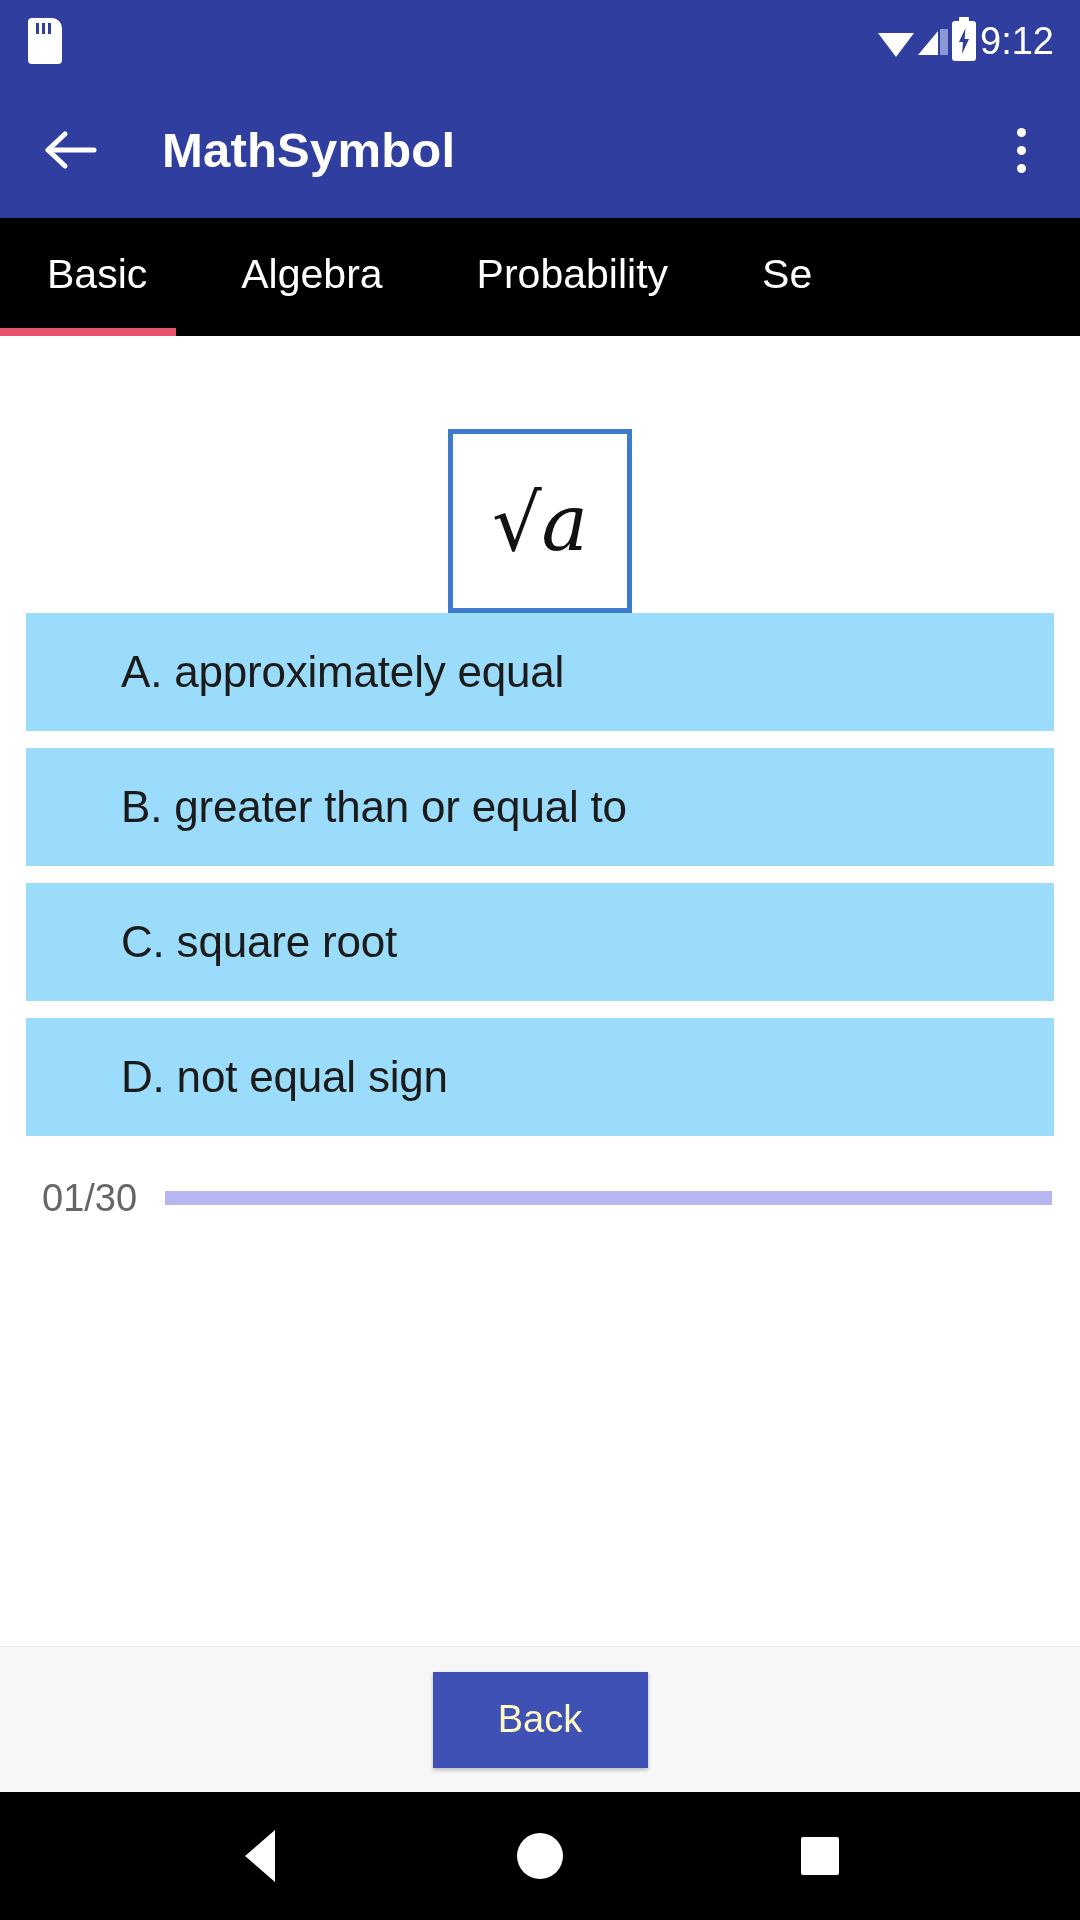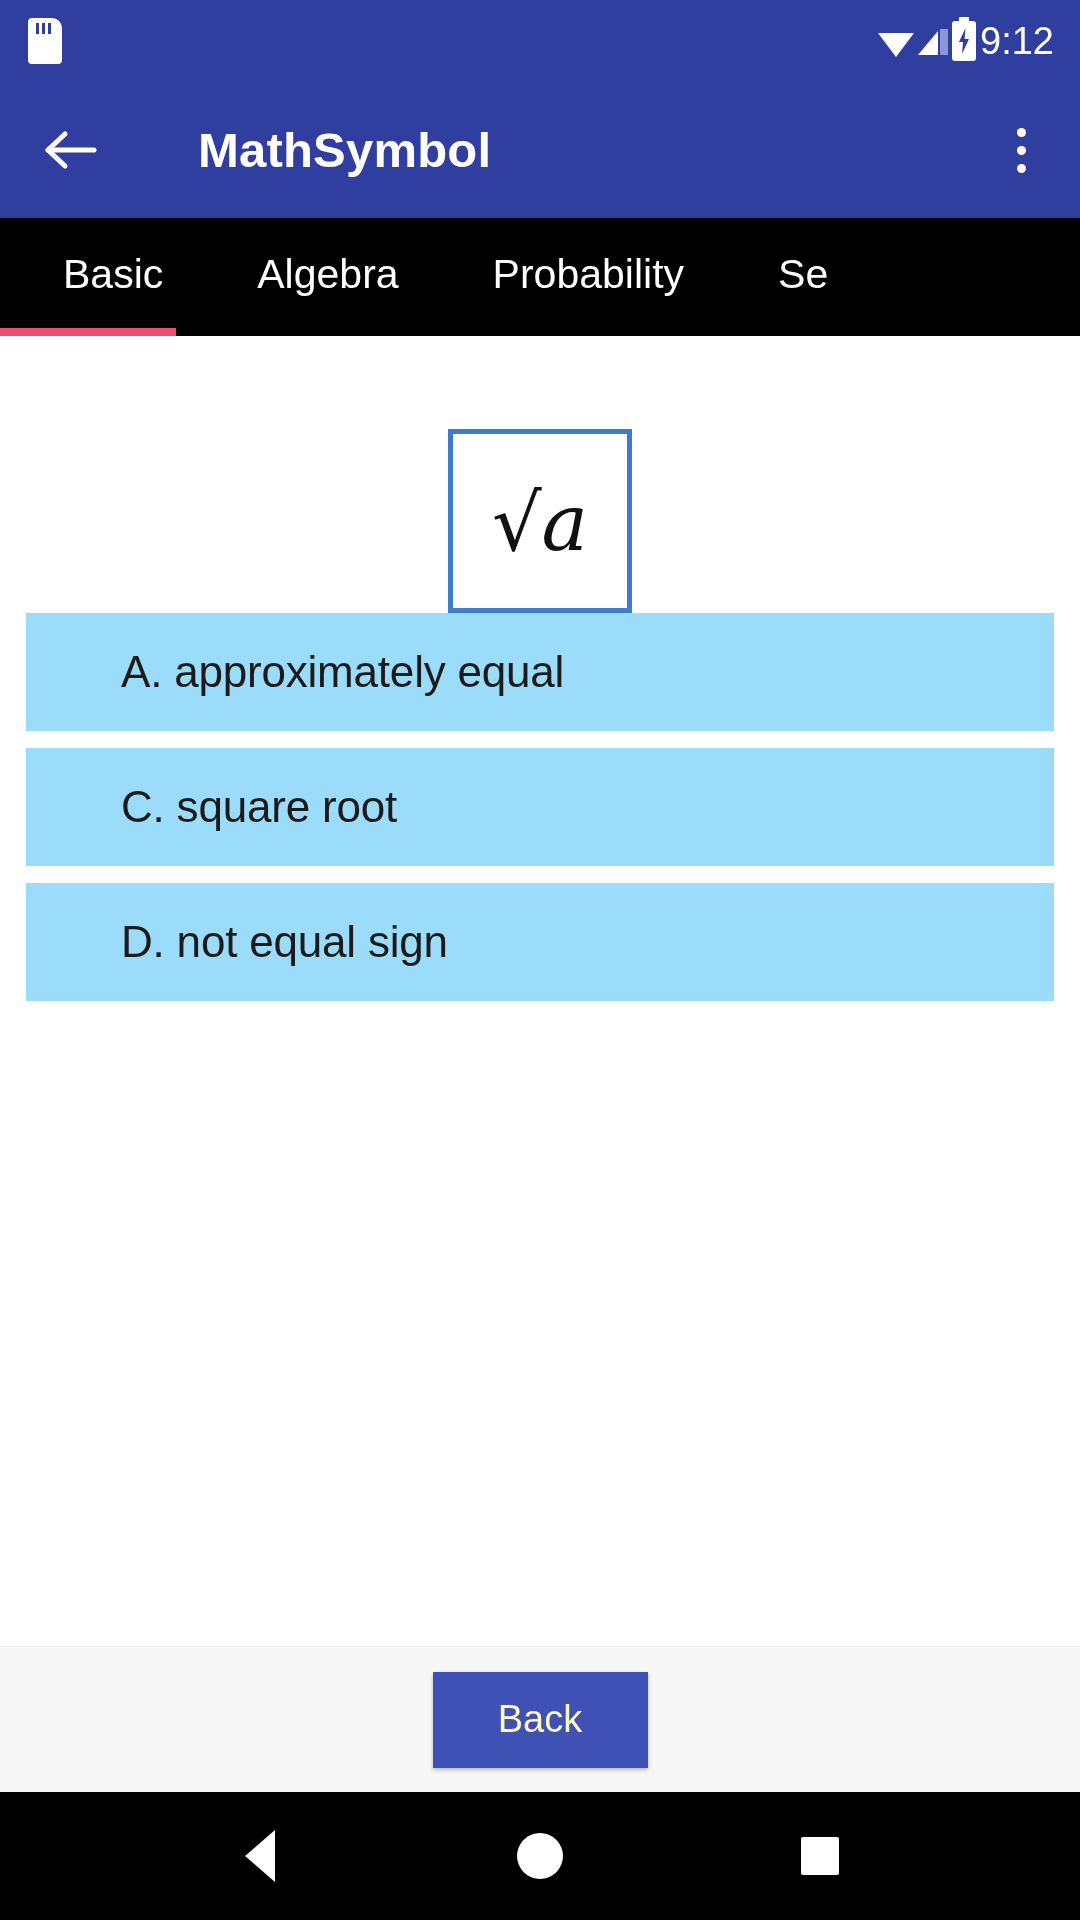--- a/index.html
+++ b/index.html
@@ -74,21 +74,20 @@
   }
 
   
   .app-bar {
     height: 136px;
     background: #303f9f;
     display: flex;
     align-items: center;
     padding: 0 32px 0 44px;
     flex: 0 0 auto;
-    gap: 36px;
   }
   .back-arrow {
     width: 54px; height: 54px;
     display: flex; align-items: center; justify-content: center;
     flex: 0 0 auto;
     cursor: pointer;
   }
   .app-title {
     color: #ffffff;
     font-size: 49px;
@@ -116,21 +115,21 @@
     background: #000000;
     position: relative;
     flex: 0 0 auto;
     overflow: hidden;
     white-space: nowrap;
   }
   .tab-strip {
     display: flex;
     align-items: center;
     height: 112px;
-    padding-left: 16px;
+    padding-left: 0px;
   }
   .tab {
     color: #ffffff;
     font-size: 41px;
     font-weight: 400;
     padding: 0 47px;
     white-space: nowrap;
     cursor: pointer;
     line-height: 112px;
   }
@@ -340,27 +339,36 @@
       <div class="symbol-box">
         <div class="symbol-glyph">√a</div>
       </div>
     </div>
 
     <div class="options">
       <div class="option">
         <span class="option-label">A. approximately equal</span>
       </div>
       <div class="option">
+        <span class="option-label">B. greater than or equal to</span>
+      </div>
+      <div class="option">
         <span class="option-label">C. square root</span>
       </div>
       <div class="option">
         <span class="option-label">D. not equal sign</span>
       </div>
     </div>
 
+    <div class="progress-row">
+      <div class="progress-count">01/30</div>
+      <div class="progress-track">
+        <div class="progress-fill"></div>
+      </div>
+    </div>
 
   </div>
 
   <div class="footer">
     <button class="back-button">Back</button>
   </div>
 
   <div class="nav-bar">
     <div class="nav-btn">
       <div class="nav-back"></div>

